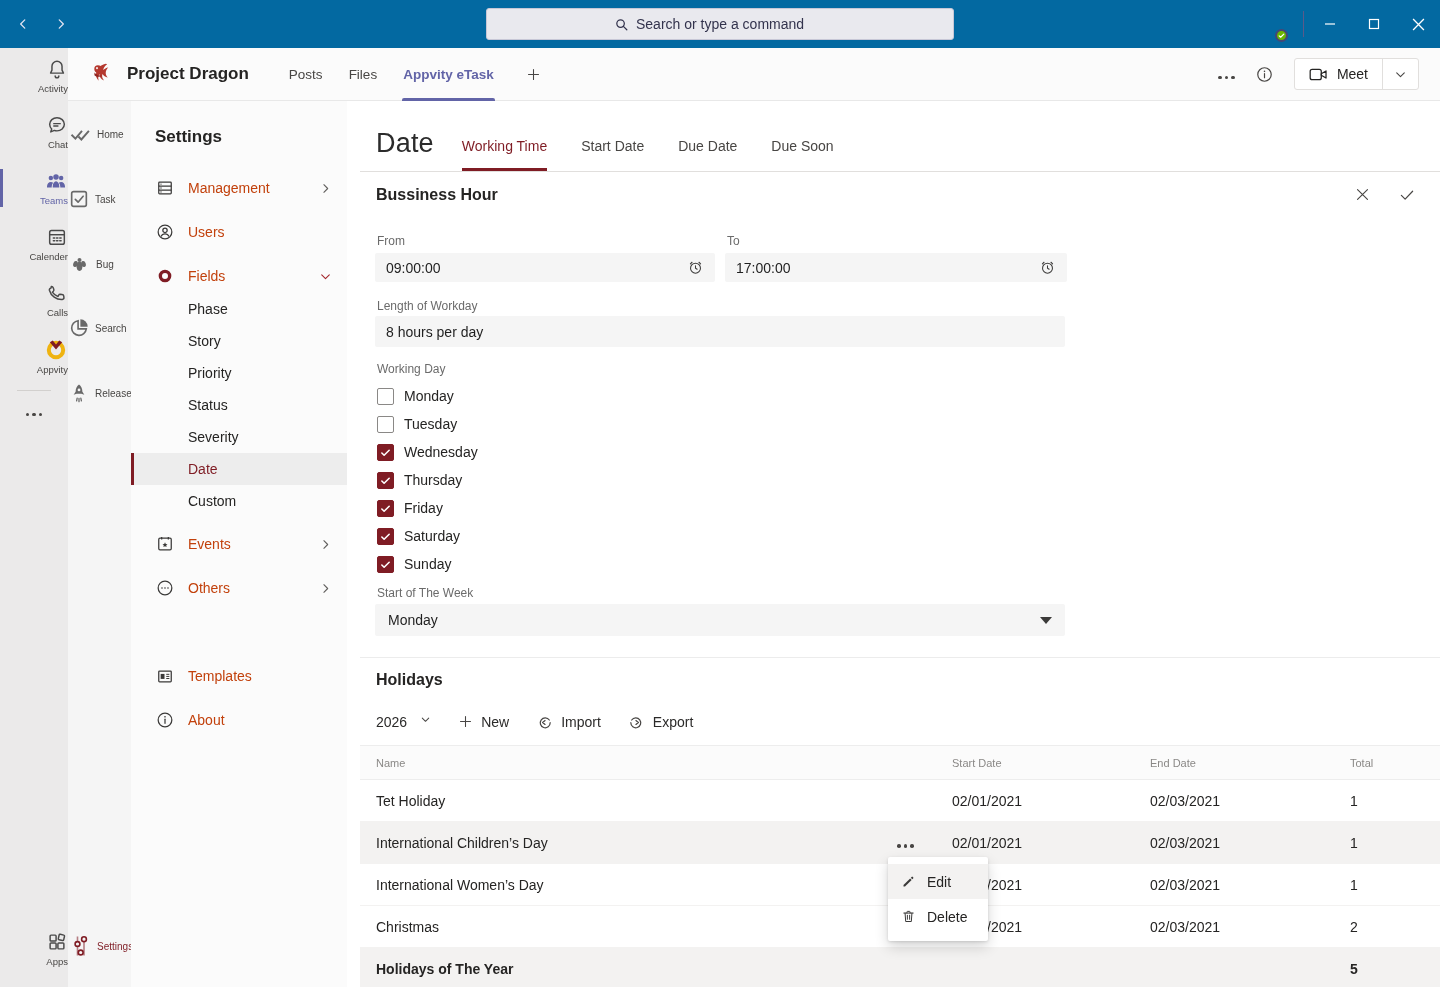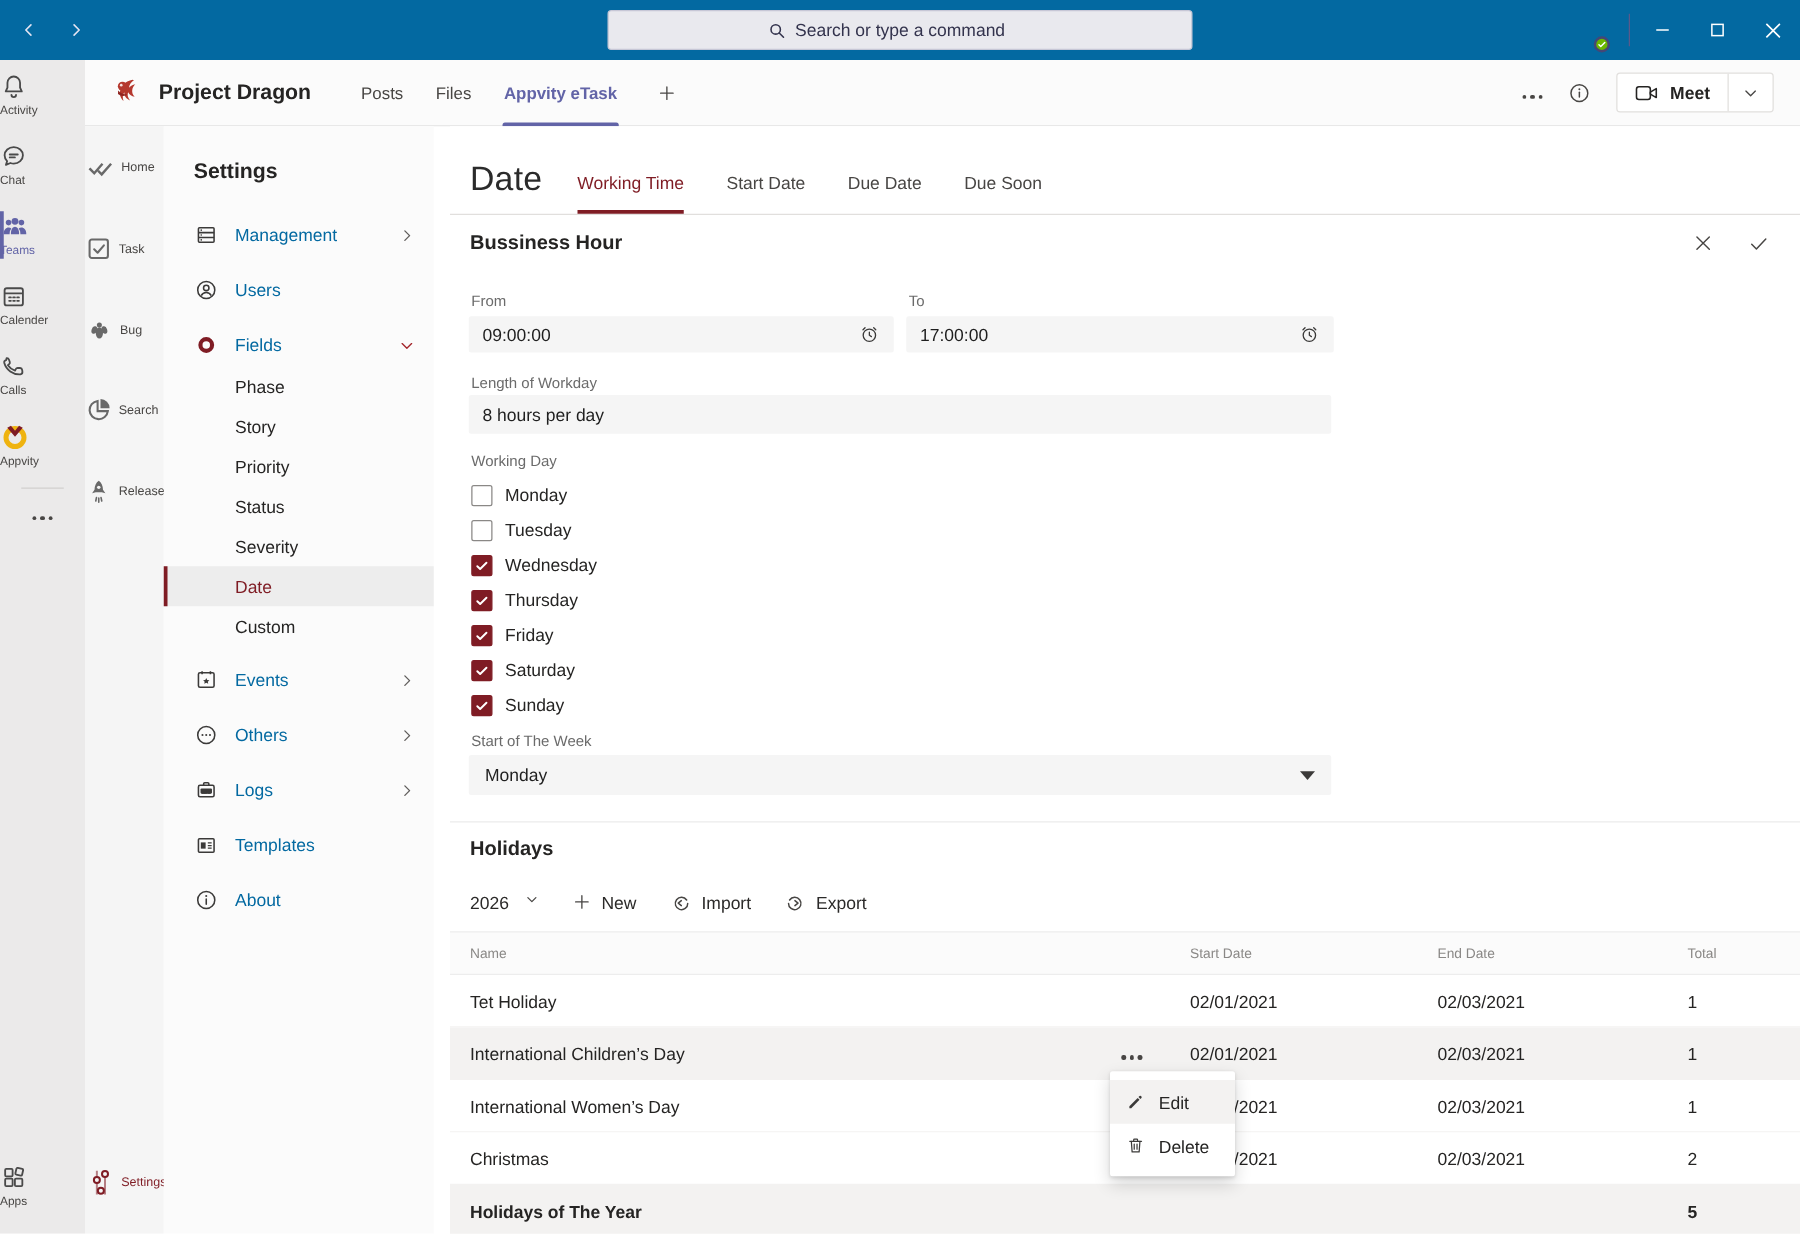--- a/index.html
+++ b/index.html
@@ -16,55 +16,55 @@
   .search input::placeholder{color:#33334d;opacity:1}
   .top-right{position:absolute;right:0;top:0;height:48px;display:flex;align-items:center}
   .avatar-wrap{position:relative;width:30px;height:30px;margin-right:18px;cursor:pointer}
   .avatar{width:30px;height:30px;border-radius:50%;background:radial-gradient(circle at 50% 30%,#e9c79a 0 36%,#cfa05e 60%,#a8793d 100%)}
   .presence{position:absolute;right:-3px;bottom:-3px;width:13px;height:13px;border-radius:50%;background:#6bb700;border:2px solid #464775;display:flex;align-items:center;justify-content:center}
   .tsep{width:1px;height:26px;background:#5a5a8a;margin-right:4px}
   .winbtn{width:44px;height:48px;display:flex;align-items:center;justify-content:center;color:#fff;cursor:pointer}
 
   
   .rail1{position:absolute;left:0;top:48px;width:68px;bottom:0;background:#ebeaea;display:flex;flex-direction:column;align-items:center}
-  .rail-item{width:68px;height:56px;display:flex;flex-direction:column;align-items:flex-start;justify-content:center;gap:3px;color:#4a4a4a;position:relative;cursor:pointer}
+  .rail-item{width:68px;height:56px;display:flex;flex-direction:column;align-items:flex-end;justify-content:center;gap:3px;color:#4a4a4a;position:relative;cursor:pointer}
   .rail-item .lbl{font-size:9.5px;color:#484644}
   .rail-item.active{color:#6264a7}
   .rail-item.active .lbl{color:#6264a7}
   .rail-item.active::before{content:'';position:absolute;left:0;top:9px;bottom:9px;width:3px;background:#6264a7}
   .rail-divider{width:34px;border-top:1px solid #d2d0ce;margin:6px 0 4px}
   .dots{display:inline-flex;gap:3px}
   .dots i{width:3.5px;height:3.5px;border-radius:50%;background:#484644}
   .rail-more{margin-top:8px;cursor:pointer}
   .rail-apps{margin-top:auto;margin-bottom:10px}
 
   
   .team-header{position:absolute;left:68px;right:0;top:48px;height:53px;background:#fbfbfb;border-bottom:1px solid #e8e8e8;display:flex;align-items:center;padding-left:20px}
   .team-name{font-size:17px;font-weight:700;margin-left:13px;color:#252423}
   .team-tabs{display:flex;margin-left:27px;height:53px}
   .team-tab{padding:0 13px;display:flex;align-items:center;font-size:13.5px;color:#484644;position:relative;cursor:pointer}
   .team-tab.active{color:#6264a7;font-weight:700}
   .team-tab.active::after{content:'';position:absolute;left:12px;right:12px;bottom:0;height:3px;border-radius:2px 2px 0 0;background:#6264a7}
   .add-tab{margin-left:6px;display:flex;align-items:center;color:#484644;cursor:pointer}
   .th-right{margin-left:auto;display:flex;align-items:center;gap:20px;padding-right:21px;color:#484644}
   .meet-btn{display:flex;align-items:stretch;height:32px;border:1px solid #e1dfdd;background:#fff;border-radius:3px;cursor:pointer}
-  .meet-main{display:flex;align-items:center;gap:9px;padding:0 14px;font-weight:700;font-size:14px;color:#252423}
+  .meet-main{display:flex;align-items:center;gap:9px;padding:0 14px;font-weight:400;font-size:14px;color:#252423}
   .meet-chev{border-left:1px solid #e1dfdd;padding:0 11px;display:flex;align-items:center;color:#484644}
 
   
   .rail2{position:absolute;left:68px;top:101px;width:63px;bottom:0;background:#f5f5f5}
   .r2-item{position:absolute;left:0;width:63px;display:flex;flex-direction:row;align-items:center;gap:5px;color:#696969;font-size:10px;cursor:pointer}
   .r2-item .lbl{color:#484644}
   .r2-item.active{color:#7f1c24}
   .r2-item.active .lbl{color:#7f1c24}
 
   
   .sidebar{position:absolute;left:131px;top:101px;width:216px;bottom:0;background:#fbfbfb}
   .sb-title{position:absolute;left:24px;top:26px;font-size:17px;font-weight:700;color:#252423}
-  .sb-item{position:absolute;left:0;width:216px;height:44px;display:flex;align-items:center;padding-left:24px;gap:13px;font-size:14px;color:#0369a1;cursor:pointer}
+  .sb-item{position:absolute;left:0;width:216px;height:44px;display:flex;align-items:center;padding-left:24px;gap:13px;font-size:14px;color:#c2410c;cursor:pointer}
   .sb-item .chev{margin-left:auto;margin-right:15px;color:#605e5c;display:flex}
   .sb-sub{position:absolute;left:0;width:216px;height:32px;display:flex;align-items:center;padding-left:57px;font-size:14px;color:#252423;cursor:pointer}
   .sb-sub.selected{background:#ededed;border-left:3px solid #7f1c24;padding-left:54px;color:#7f1c24}
 
   
   .content{position:absolute;left:360px;top:101px;right:0;bottom:0;background:#fff}
   .tabrow{position:absolute;left:0;right:0;top:0;height:71px;border-bottom:1px solid #e1dfdd;display:flex;align-items:flex-end;padding-left:16px}
   .page-title{font-size:27px;font-weight:300;color:#2b2b2b;padding-bottom:12px;letter-spacing:.2px}
   .ctabs{display:flex;margin-left:28px;gap:34px}
   .ctab{position:relative;padding-bottom:17px;font-size:14px;color:#484644;cursor:pointer}
@@ -441,36 +441,20 @@
           </svg>
       </span>
       <span>Others</span>
       <span class="chev">
         <svg width="13" height="13" viewBox="0 0 24 24" fill="none" stroke="currentColor" stroke-width="2" stroke-linecap="round" stroke-linejoin="round">
             <path d="M9 5l7 7-7 7"></path>
           </svg>
       </span>
     </div>
 
-    <div class="sb-item" style="top:509px">
-      <span>
-        <svg width="20" height="20" viewBox="0 0 24 24" fill="none" stroke="#3b3a39" stroke-width="1.5">
-            <rect x="4.5" y="7.5" width="15" height="11" rx="1.5"></rect>
-            <path d="M9.5 7.5V6a1 1 0 0 1 1-1h3a1 1 0 0 1 1 1v1.5"></path>
-            <rect x="6.5" y="10.5" width="11" height="5" rx="1" fill="#3b3a39" stroke="none"></rect>
-            <text x="12" y="14.6" font-size="3.6" fill="#fff" text-anchor="middle" font-family="Liberation Sans, sans-serif" font-weight="bold">LOG</text>
-          </svg>
-      </span>
-      <span>Logs</span>
-      <span class="chev">
-        <svg width="13" height="13" viewBox="0 0 24 24" fill="none" stroke="currentColor" stroke-width="2" stroke-linecap="round" stroke-linejoin="round">
-            <path d="M9 5l7 7-7 7"></path>
-          </svg>
-      </span>
-    </div>
 
     <div class="sb-item" style="top:553px">
       <span>
         <svg width="20" height="20" viewBox="0 0 24 24" fill="none" stroke="#3b3a39" stroke-width="1.5">
             <rect x="4.5" y="6" width="15" height="13" rx="1"></rect>
             <rect x="6.8" y="9.5" width="4.6" height="6" fill="#3b3a39" stroke="none"></rect>
             <path d="M13.5 10h3.7M13.5 12.5h3.7M13.5 15h3.7" stroke-width="1.2"></path>
           </svg>
       </span>
       <span>Templates</span>

